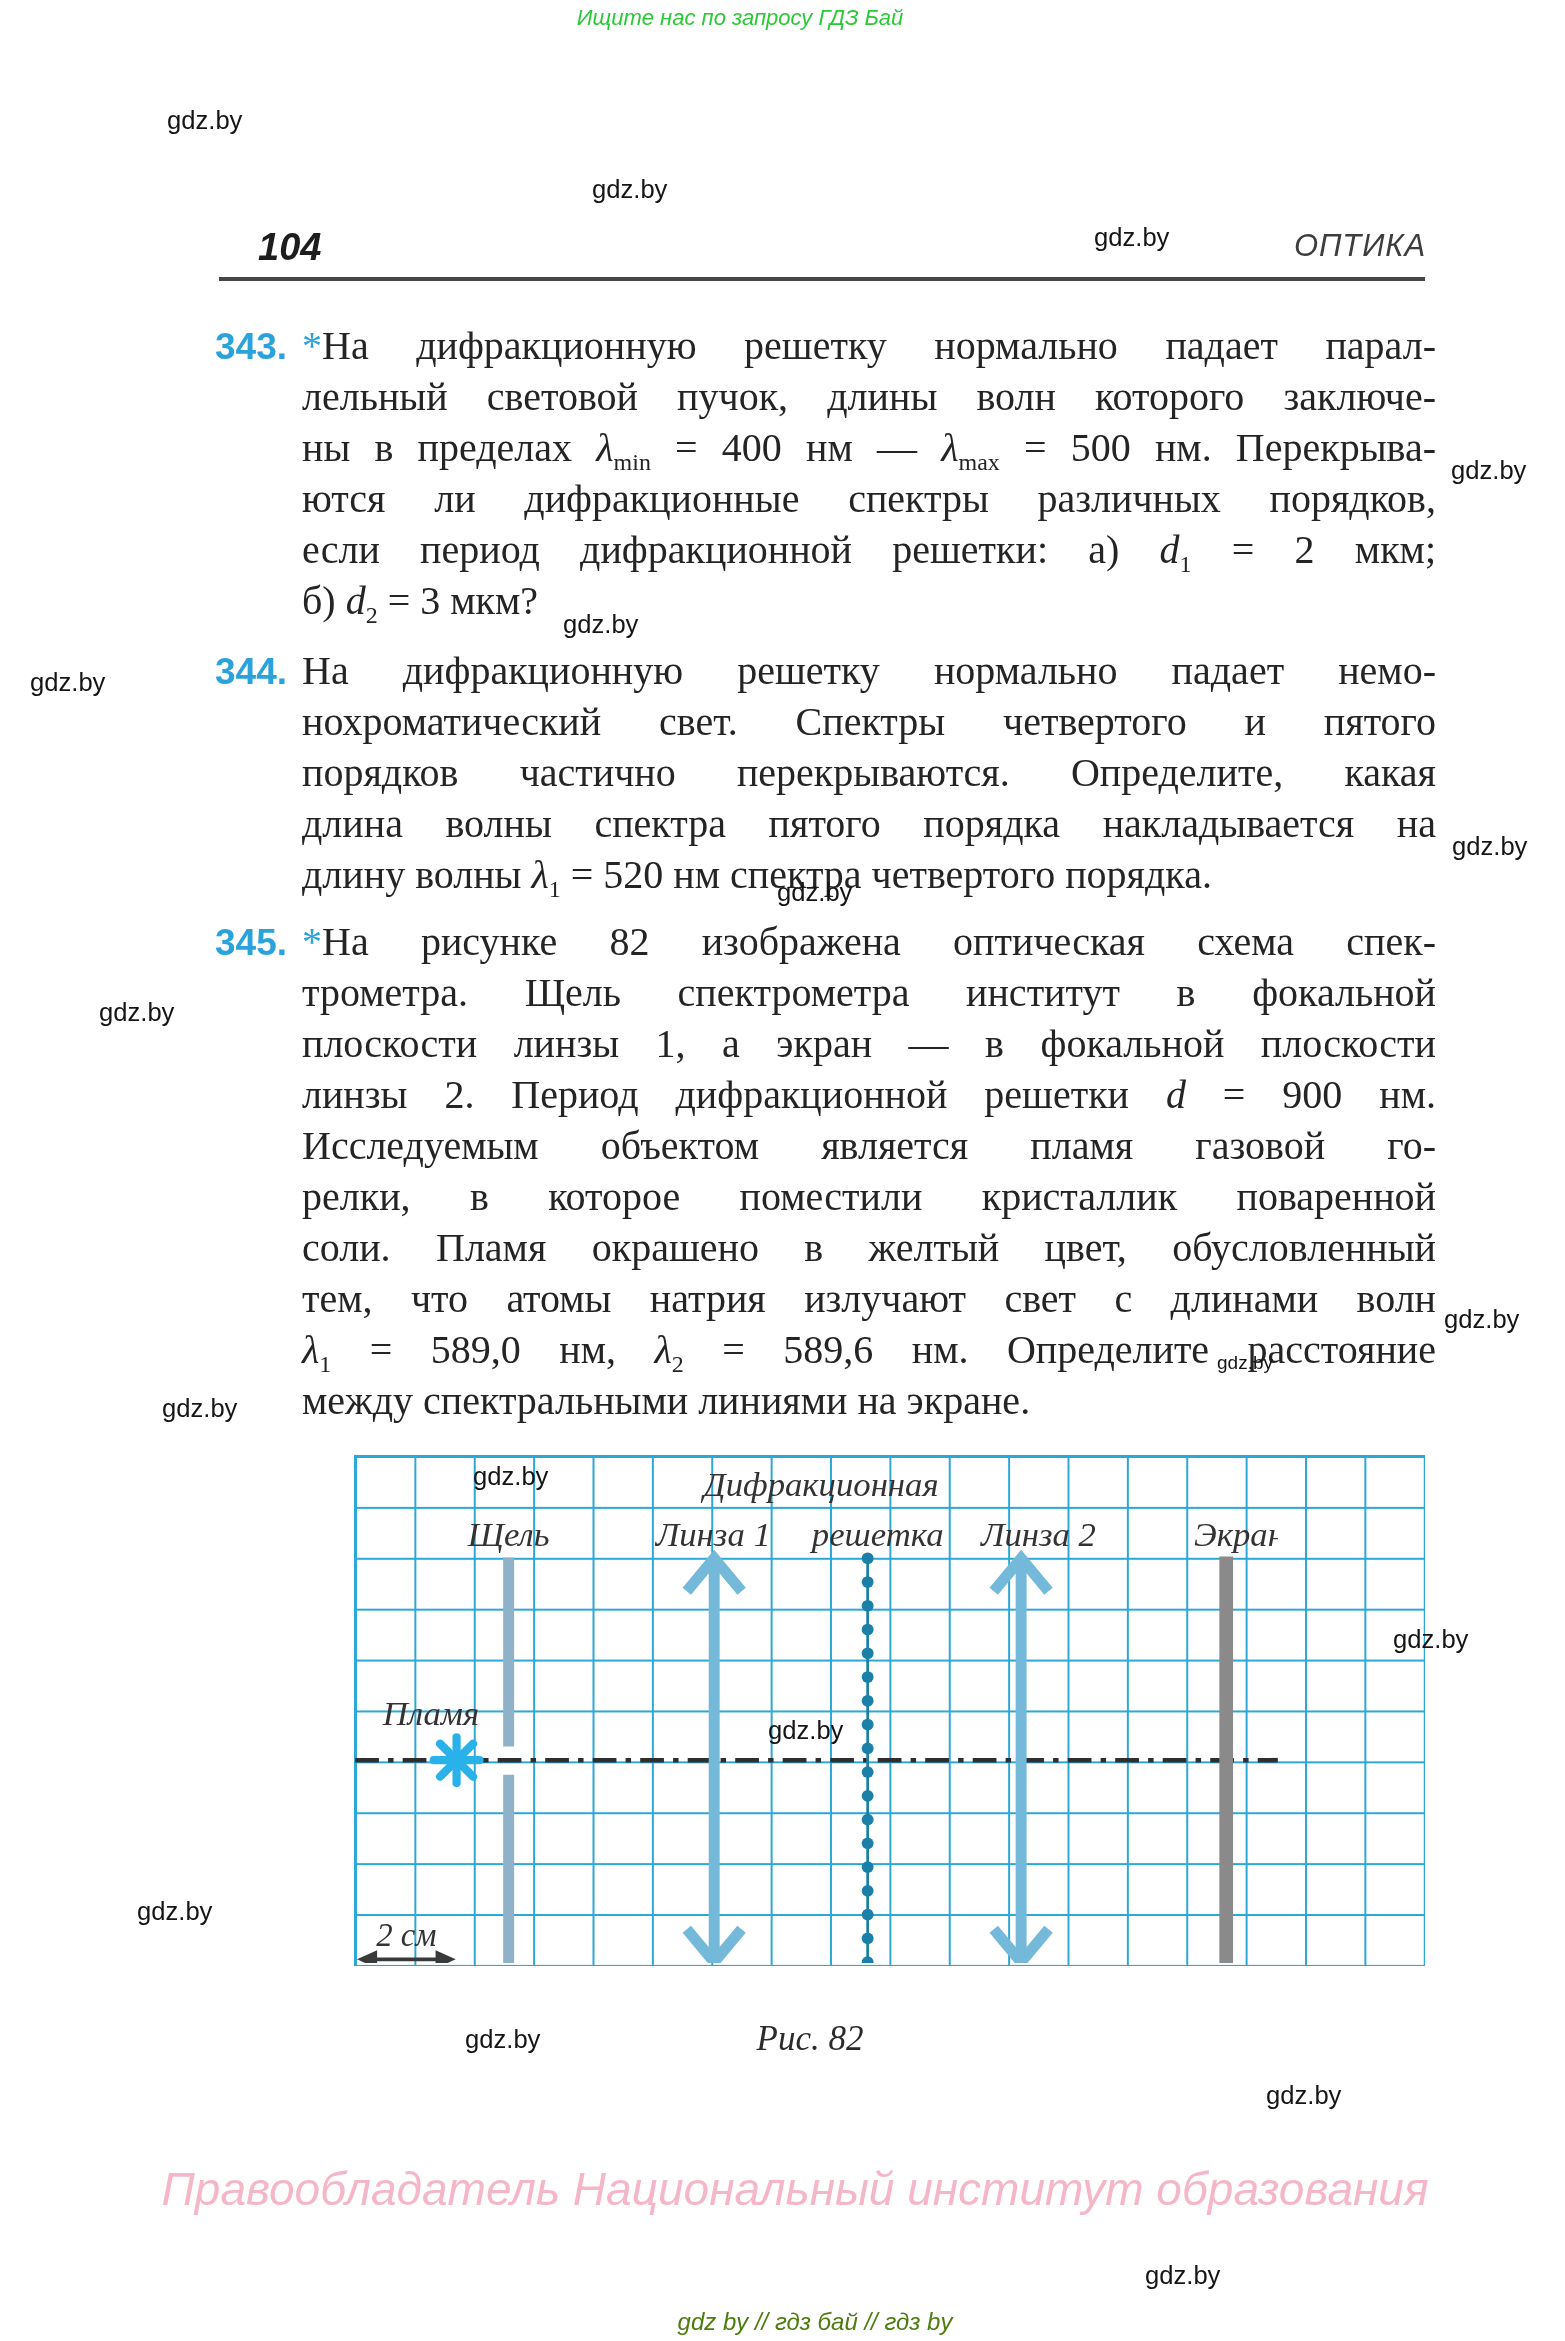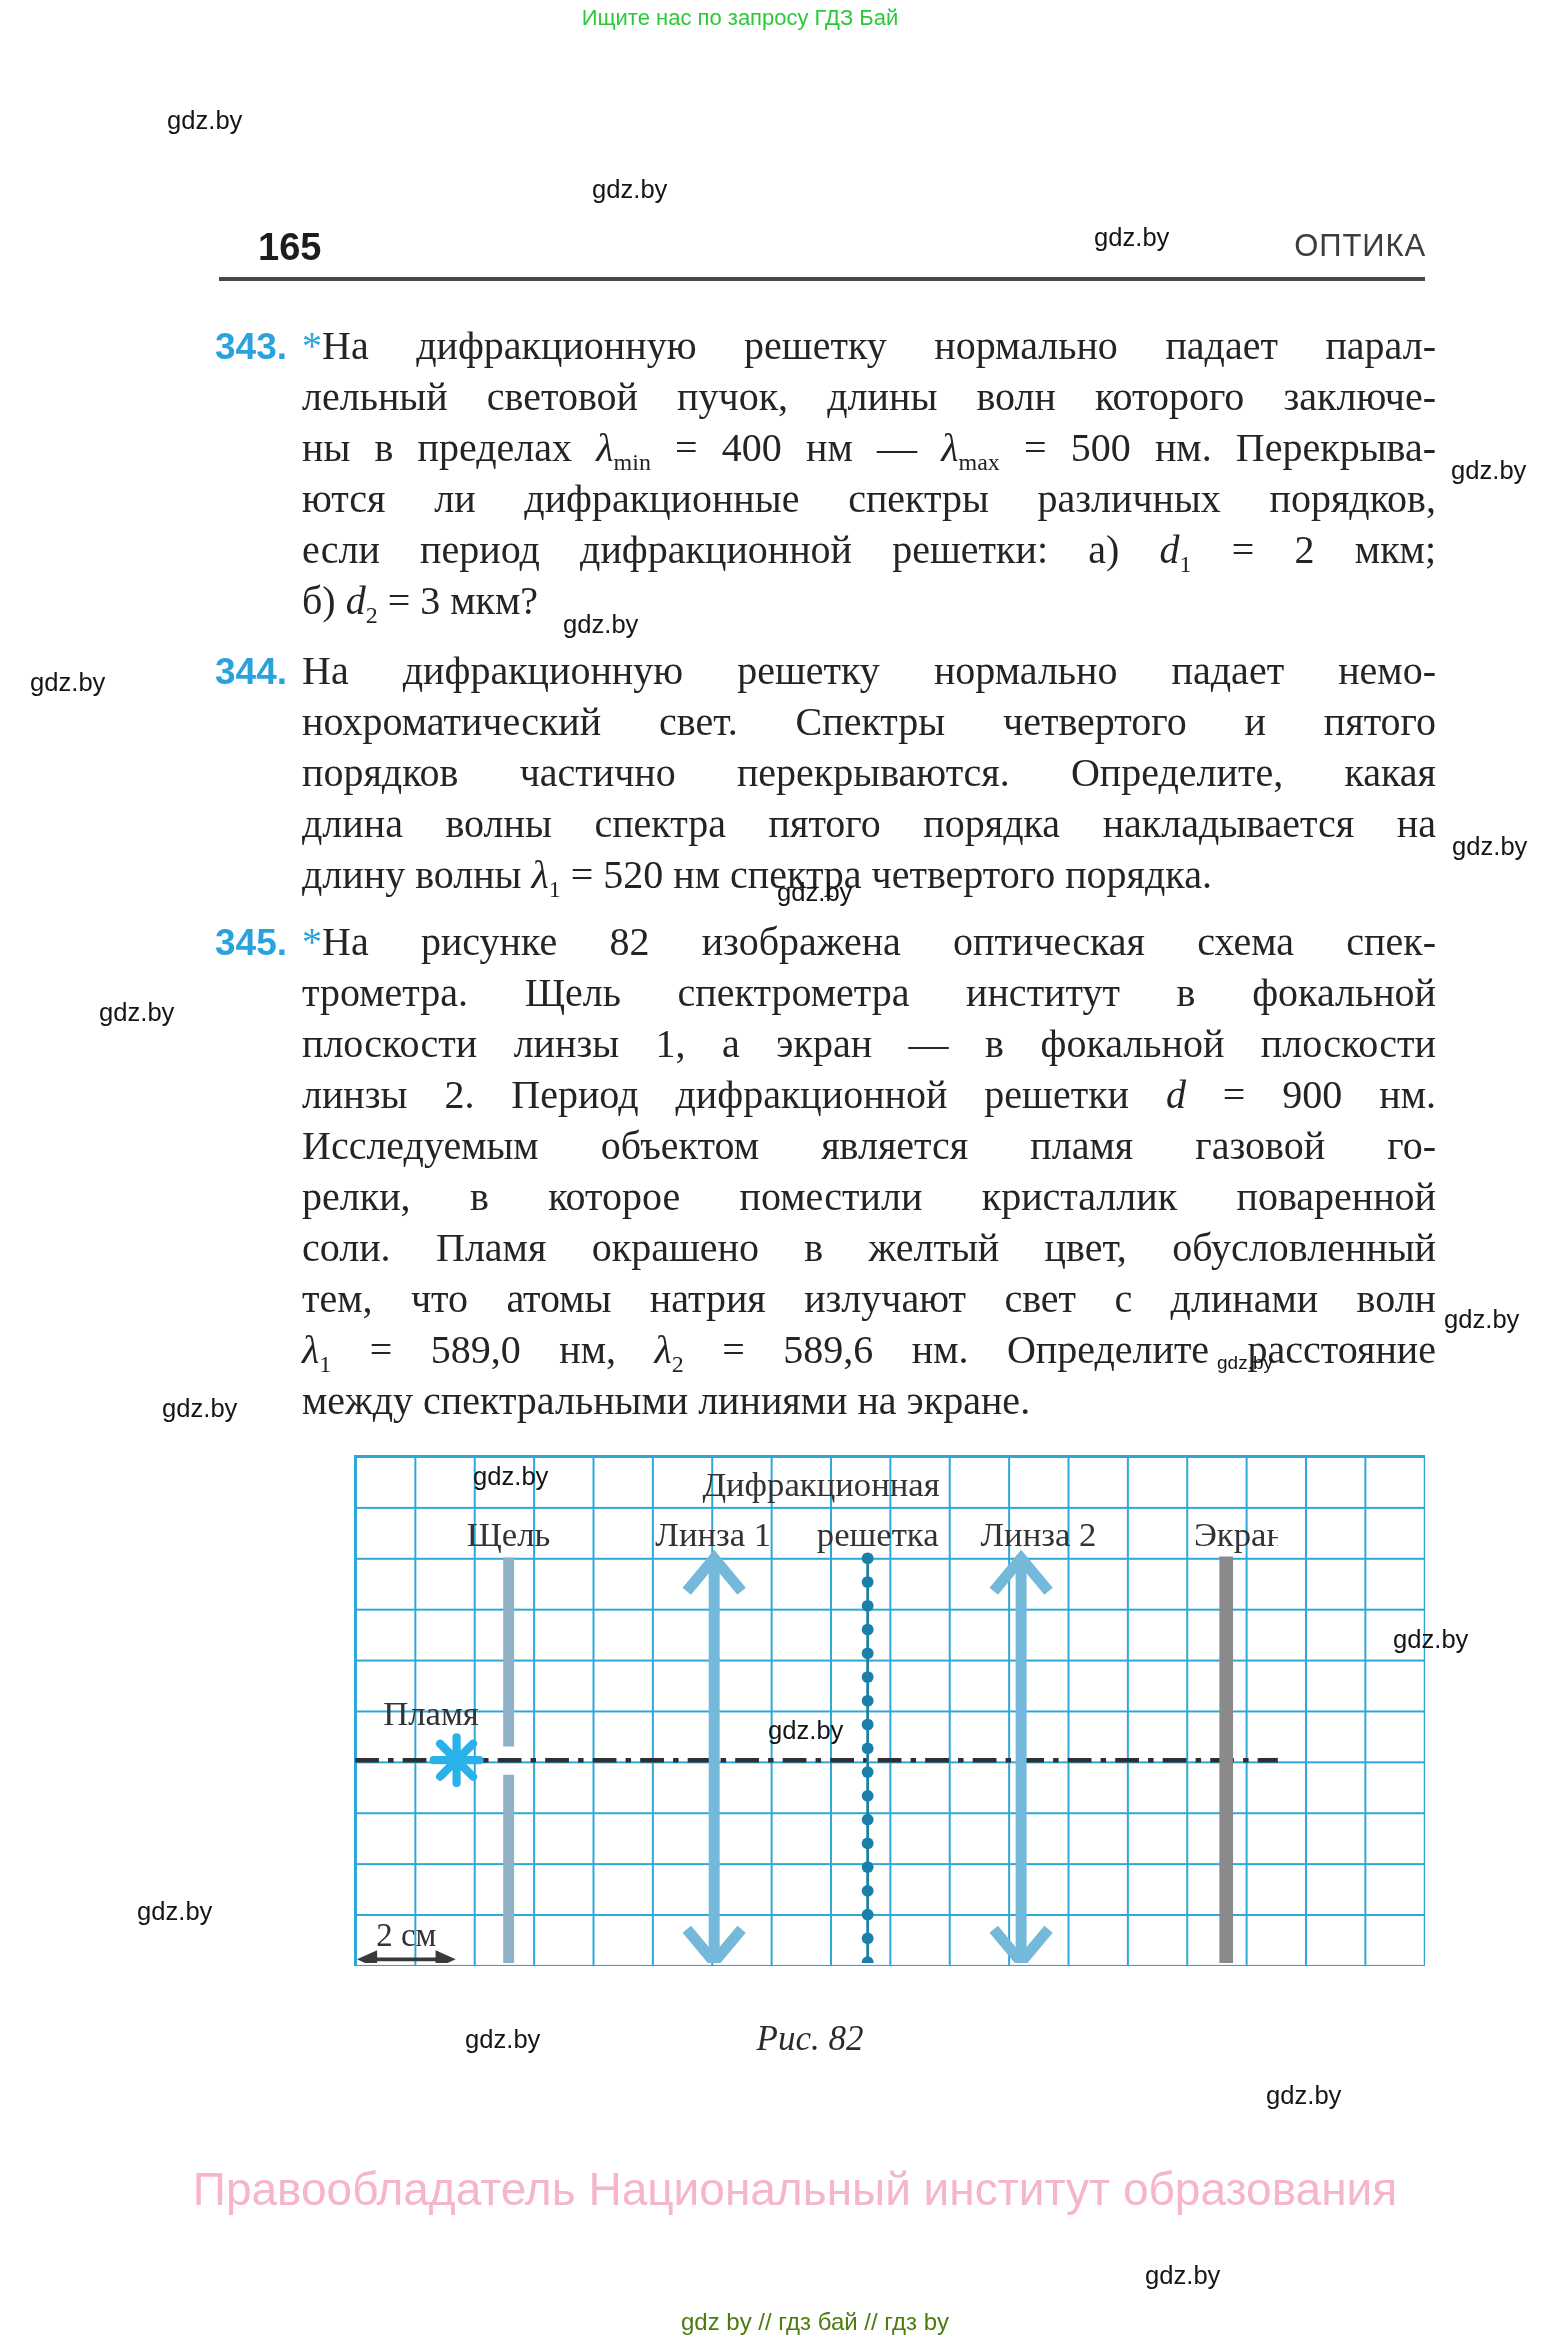--- a/index.html
+++ b/index.html
@@ -3,21 +3,21 @@
 <meta charset="utf-8">
 <style>
   html,body{margin:0;padding:0;}
   body{
     position:relative;
     width:1565px;height:2342px;
     background:#ffffff;
     font-family:"Liberation Serif", serif;
     overflow:hidden;
   }
-  .abs{position:absolute;}
+  .abs{position:absolute;font-style:italic;}
   
   .green-banner{
     left:740px;top:4.6px;transform:translateX(-50%);
     font-family:"Liberation Sans", sans-serif;
     font-size:22px;color:#2bc937;white-space:nowrap;
   }
   
   .wm{
     position:absolute;
     font-family:"Liberation Sans", sans-serif;
@@ -77,21 +77,21 @@
     left:815px;top:2308px;transform:translateX(-50%);
     font-family:"Liberation Sans", sans-serif;
     font-size:24px;color:#4d7c0f;white-space:nowrap;
   }
 </style>
 </head>
 <body>
 
 <div class="abs green-banner">Ищите нас по запросу ГДЗ Бай</div>
 
-<div class="abs page-num">165</div>
+<div class="abs page-num">104</div>
 <div class="abs section-title">ОПТИКА</div>
 <div class="abs header-rule"></div>
 
 <div class="problem" style="top:320px;">
   <span class="pnum">343.</span>
   <div class="lines">
       <div class="jline"><span class="star">*</span>На дифракционную решетку нормально падает парал-</div>
       <div class="jline">лельный световой пучок, длины волн которого заключе-</div>
       <div class="jline">ны в пределах <i>λ</i><sub>min</sub> = 400 нм — <i>λ</i><sub>max</sub> = 500 нм. Перекрыва-</div>
       <div class="jline">ются ли дифракционные спектры различных порядков,</div>

